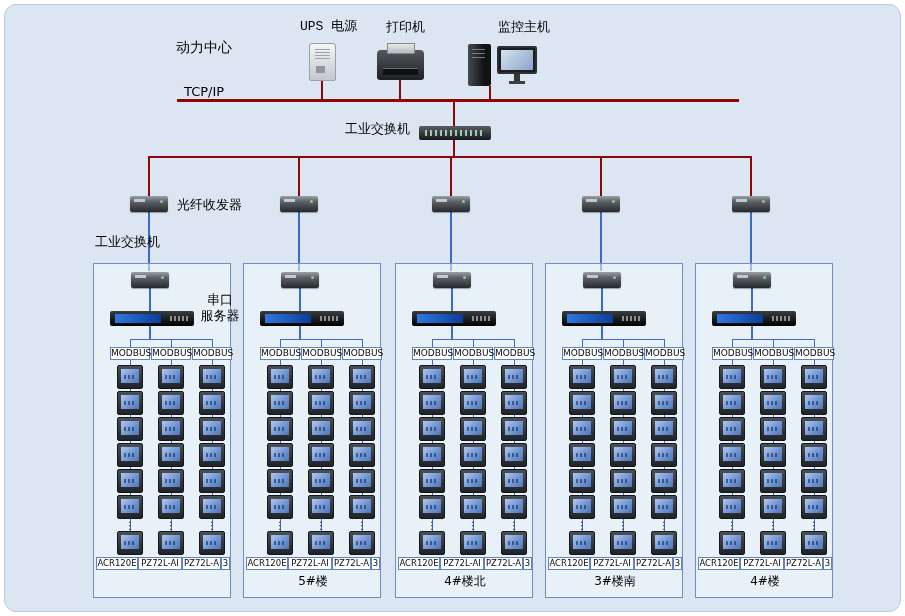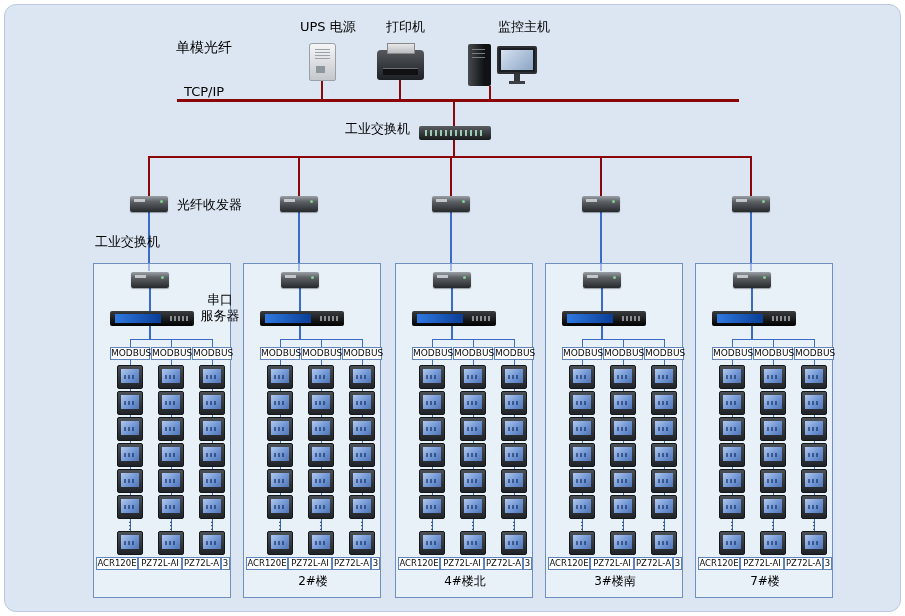--- a/index.html
+++ b/index.html
@@ -78,22 +78,22 @@
             overflow:hidden; white-space:nowrap; z-index:5; }
   .dots  { position:absolute; font-size:10px; line-height:11px; text-align:center; color:#222; z-index:5; }
   .bname { position:absolute; font-size:12px; text-align:center; color:#000; z-index:5; }
 </style>
 </head>
 <body>
 
 <div id="canvas">
   <div class="panel"></div>
 
-  <div class="lbl" style="left:176px;top:39px;font-size:14px;">单模光纤</div>
-  <div class="lbl" style="left:300px;top:19px;">UPS 电源</div>
+  <div class="lbl" style="left:176px;top:39px;font-size:14px;">动力中心</div>
+  <div class="lbl" style="left:300px;top:19px;font-family:Liberation Mono, monospace;">UPS 电源</div>
   <div class="lbl" style="left:386px;top:19px;">打印机</div>
   <div class="lbl" style="left:498px;top:19px;">监控主机</div>
   <div class="lbl" style="left:184px;top:84px;">TCP/IP</div>
   <div class="lbl" style="left:345px;top:121px;">工业交换机</div>
   <div class="lbl" style="left:177px;top:197px;">光纤收发器</div>
   <div class="lbl" style="left:95px;top:234px;">工业交换机</div>
   <div class="lbl" style="left:197px;top:292px;width:46px;text-align:center;">串口
 服务器</div>
 
   <div class="ups" style="left:309px;top:43px;"></div>
@@ -194,21 +194,21 @@
       <div class="meter" style="left: 105px; top: 153px;"></div>
       <div class="meter" style="left: 105px; top: 179px;"></div>
       <div class="meter" style="left: 105px; top: 205px;"></div>
       <div class="meter" style="left: 105px; top: 231px;"></div>
       <div class="dots" style="left: 105px; top: 256px; width: 26px;">⋮</div>
       <div class="meter" style="left: 105px; top: 267px;"></div>
       <div class="tlabel" style="left: 2px; top: 293px; width: 42px;">ACR120E</div>
       <div class="tlabel" style="left: 44px; top: 293px; width: 44px;">PZ72L-AI</div>
       <div class="tlabel" style="left: 88px; top: 293px; width: 39px;">PZ72L-A</div>
       <div class="tlabel" style="left: 127px; top: 293px; width: 9px;">3</div>
-      <div class="bname" style="left: 0px; top: 309px; width: 138px;">2#楼</div>
+      <div class="bname" style="left: 0px; top: 309px; width: 138px;">5#楼</div>
     </div>
     <div class="vline red" style="left: 450px; top: 156px; height: 40px;"></div>
     <div class="tx" style="left: 432px; top: 196px;"></div>
     <div class="vline blue" style="left: 450px; top: 212px; height: 59px;"></div>
     <div class="bbox" style="left: 395px; top: 263px; width: 138px; height: 335px;">
       <div class="tx" style="left: 37px; top: 8px;"></div>
       <div class="vline blue" style="left: 55px; top: 24px; height: 23px;"></div>
       <div class="srv" style="left: 16px; top: 47px;"></div>
       <div class="vline blue" style="left: 55px; top: 62px; height: 13px;"></div>
       <div class="hline blue" style="left: 36px; top: 75px; width: 83px; height: 1px;"></div>
@@ -329,15 +329,15 @@
       <div class="meter" style="left: 105px; top: 153px;"></div>
       <div class="meter" style="left: 105px; top: 179px;"></div>
       <div class="meter" style="left: 105px; top: 205px;"></div>
       <div class="meter" style="left: 105px; top: 231px;"></div>
       <div class="dots" style="left: 105px; top: 256px; width: 26px;">⋮</div>
       <div class="meter" style="left: 105px; top: 267px;"></div>
       <div class="tlabel" style="left: 2px; top: 293px; width: 42px;">ACR120E</div>
       <div class="tlabel" style="left: 44px; top: 293px; width: 44px;">PZ72L-AI</div>
       <div class="tlabel" style="left: 88px; top: 293px; width: 39px;">PZ72L-A</div>
       <div class="tlabel" style="left: 127px; top: 293px; width: 9px;">3</div>
-      <div class="bname" style="left: 0px; top: 309px; width: 138px;">7#楼</div>
+      <div class="bname" style="left: 0px; top: 309px; width: 138px;">4#楼</div>
     </div>
   </div>
 
 </body></html>

